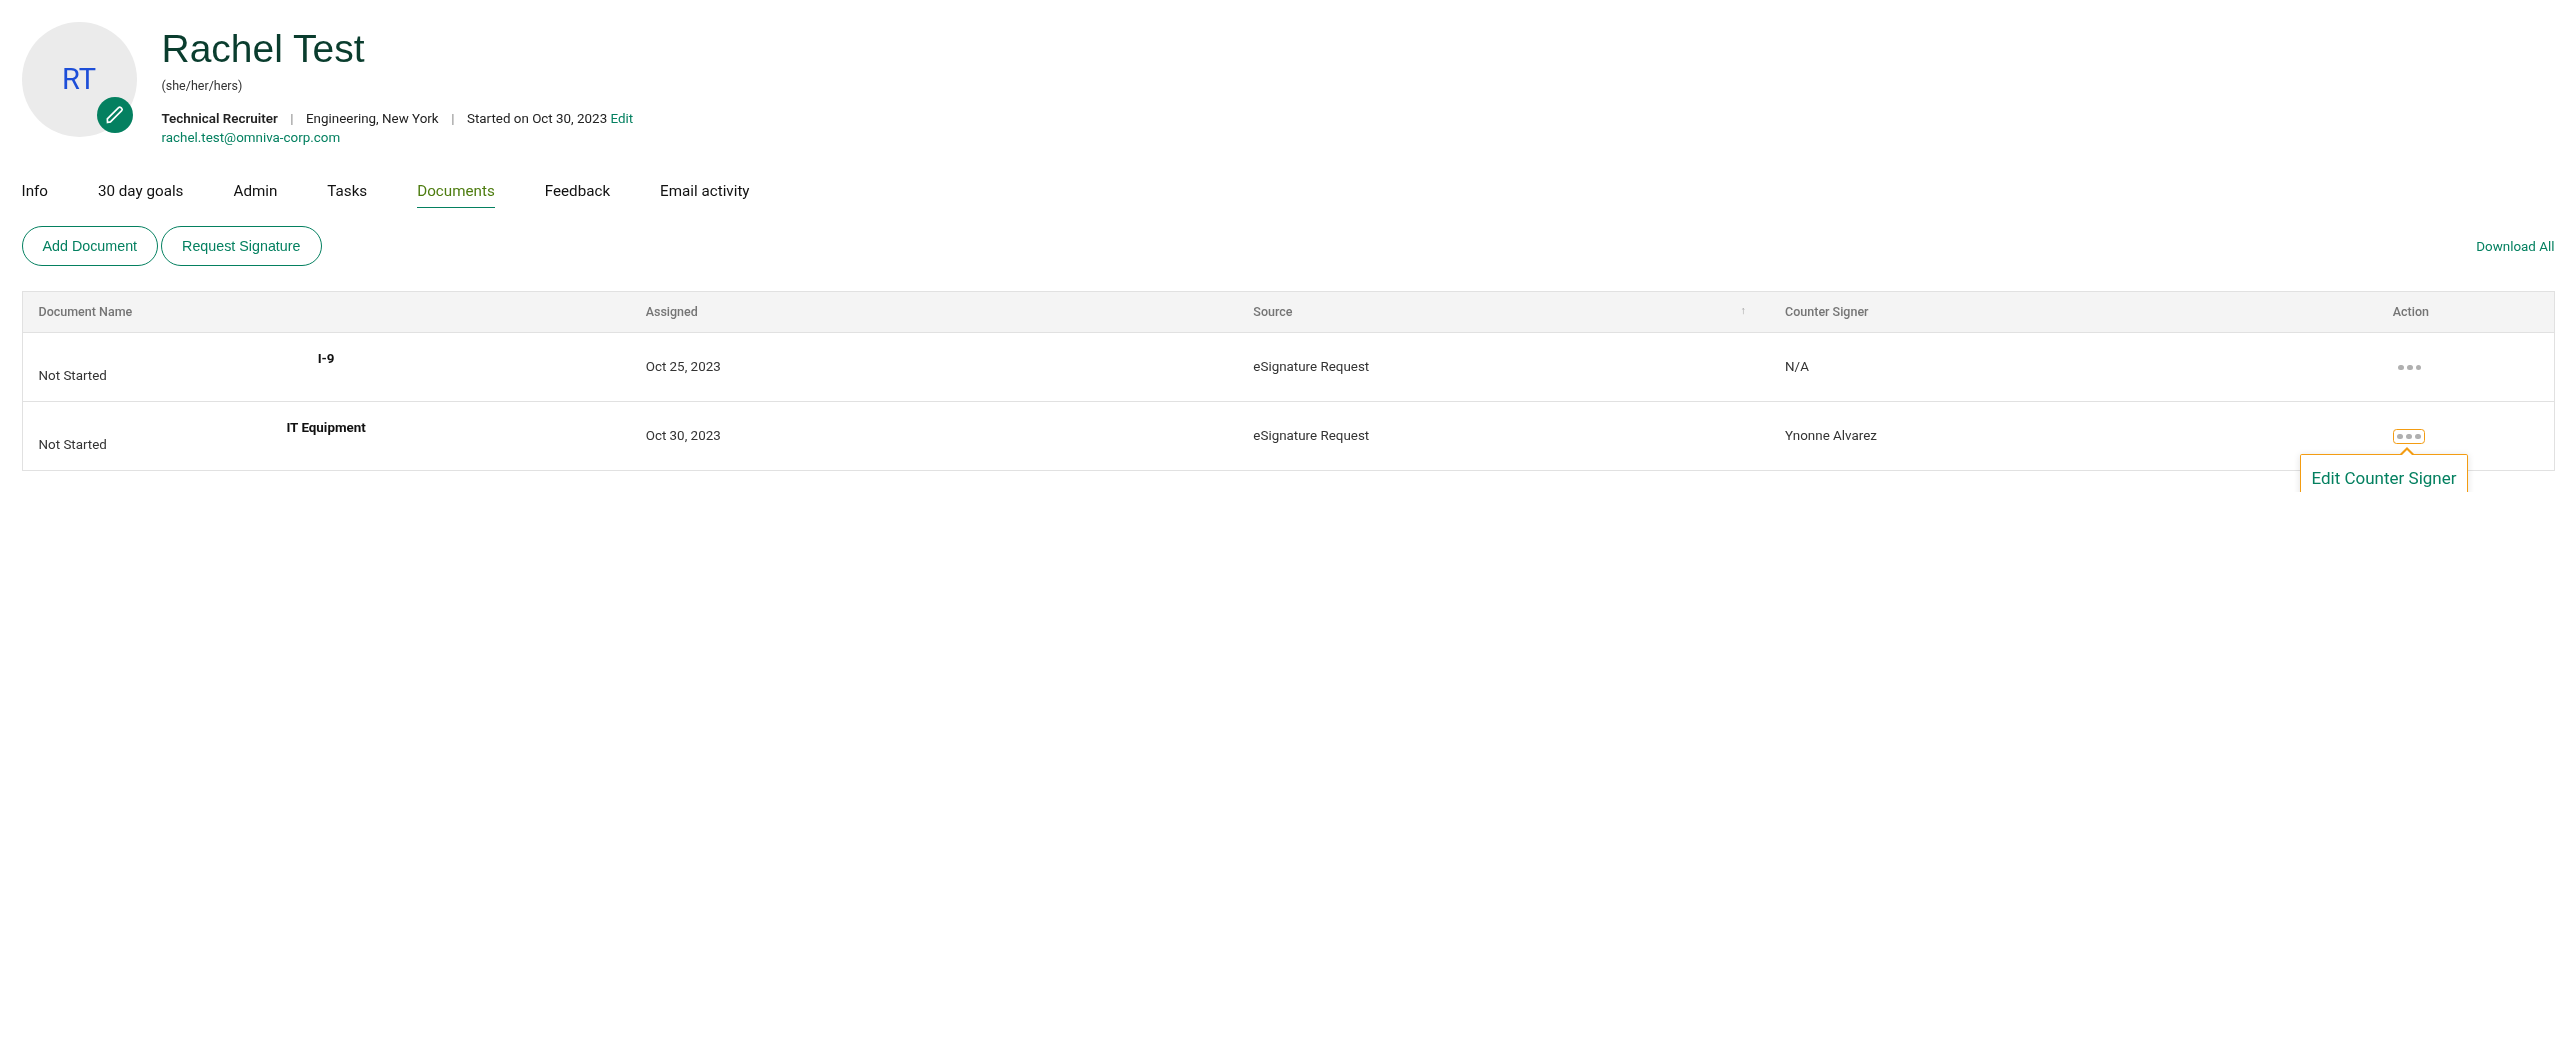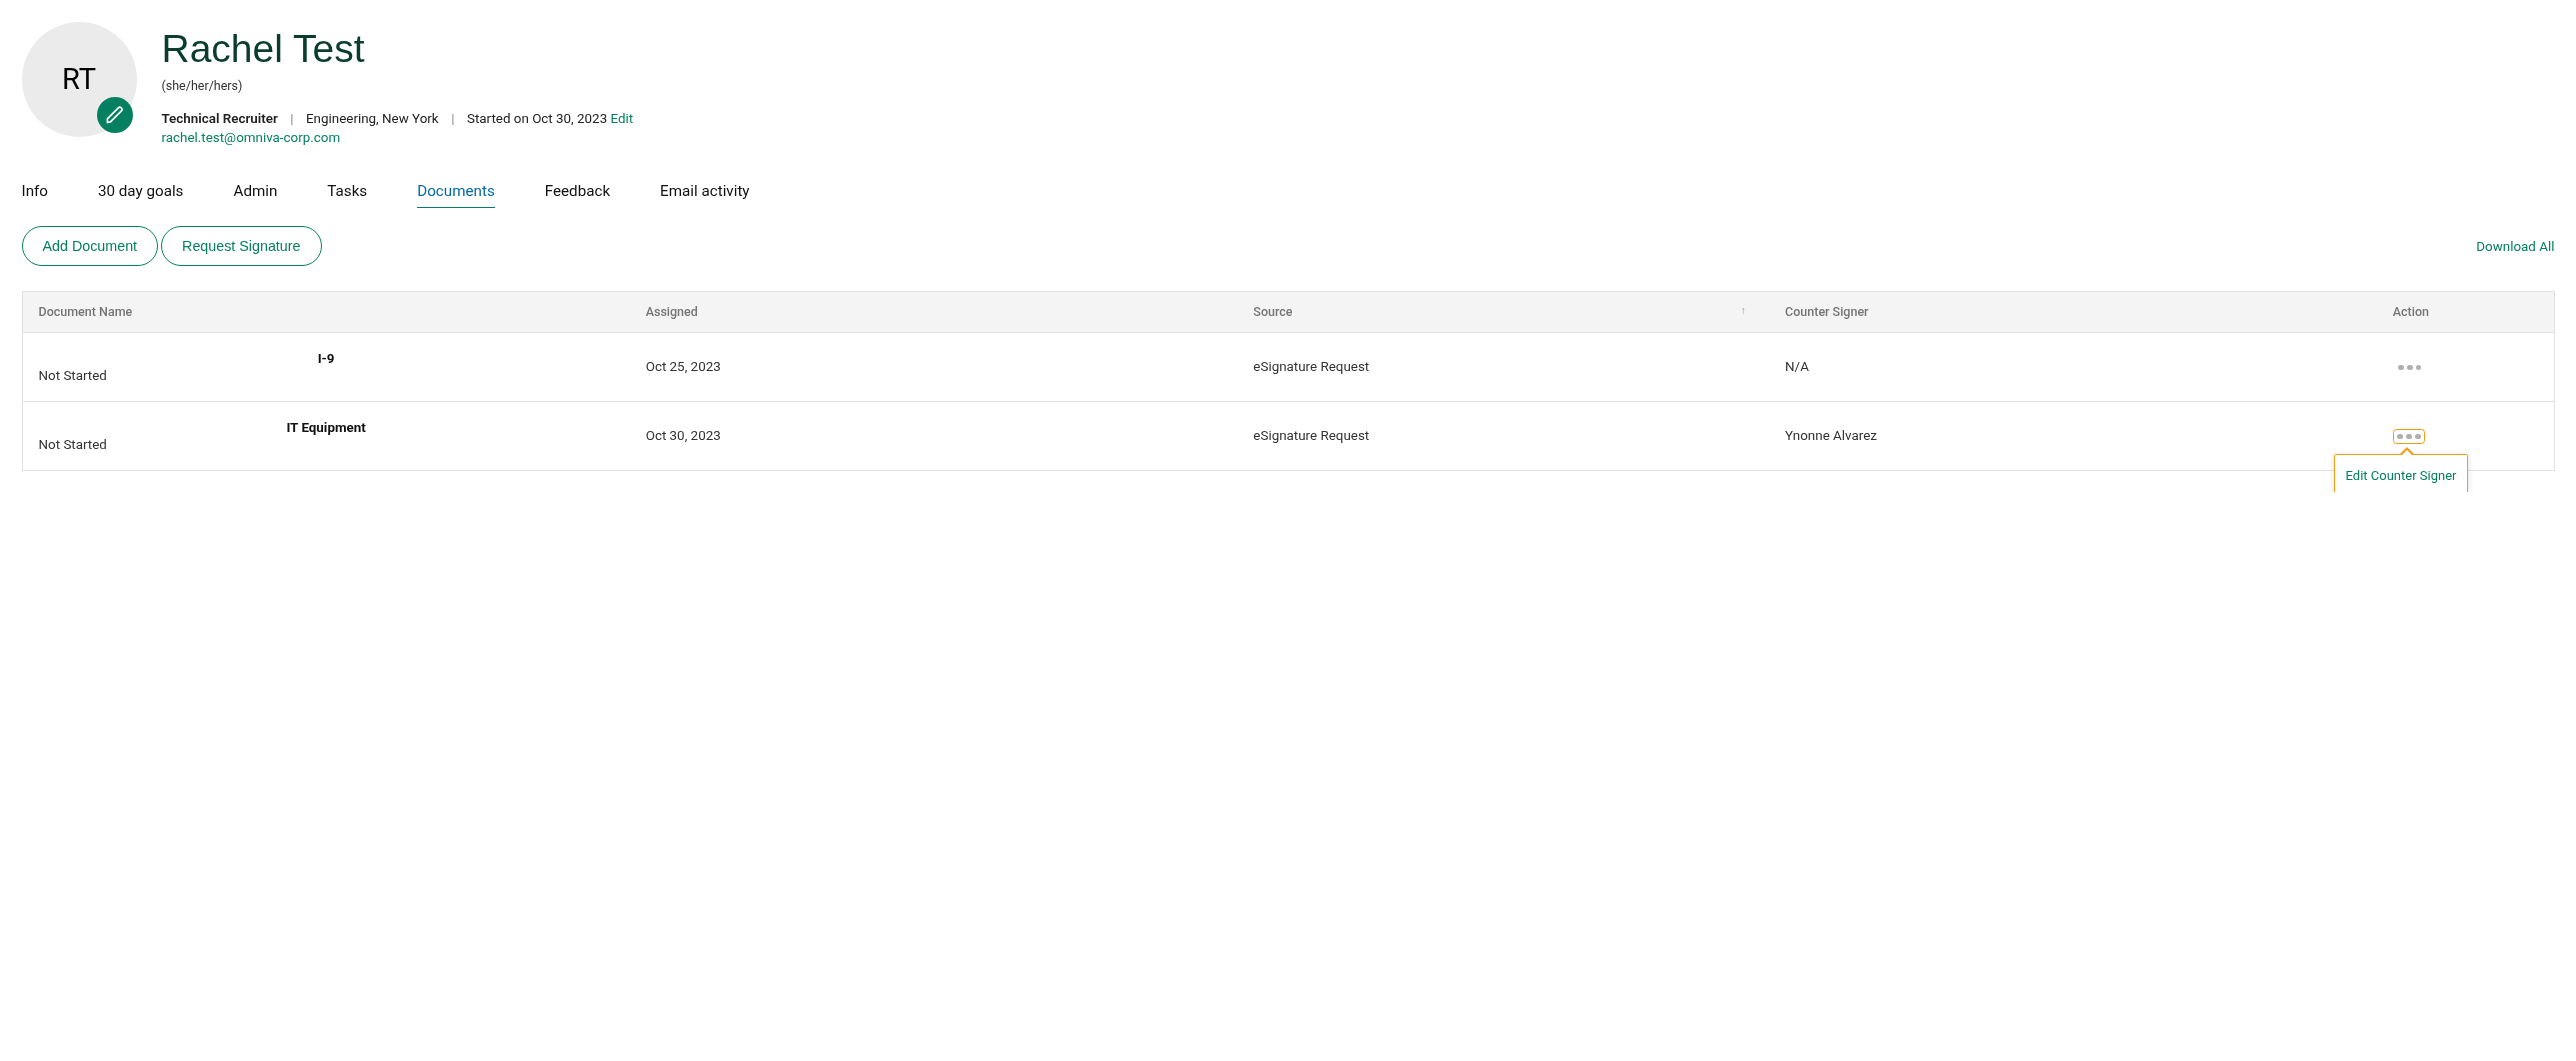--- a/index.html
+++ b/index.html
@@ -26,21 +26,21 @@
     }
     .avatar {
       width: 115px;
       height: 115px;
       border-radius: 50%;
       background: #ebebeb;
       display: flex;
       align-items: center;
       justify-content: center;
       font-size: 29px;
-      color: #000000;
+      color: #1d4ed8;
     }
     .edit-avatar-btn {
       position: absolute;
       bottom: 3.6px;
       right: 3.6px;
       width: 36px;
       height: 36px;
       border-radius: 50%;
       background: #048060;
       display: flex;
@@ -100,21 +100,21 @@
     }
     .tab {
       font-size: 15.2px;
       color: #111;
       padding-bottom: 7.2px;
       cursor: pointer;
       border-bottom: 1.8px solid transparent;
       margin-top: 16px;
     }
     .tab.active {
-      color: #0369a1;
+      color: #4d7c0f;
       border-bottom: 1.8px solid #048060;
     }
     .toolbar {
       display: flex;
       align-items: center;
       margin-bottom: 25px;
     }
     .toolbar-left {
       display: flex;
       gap: 3px;
@@ -231,21 +231,21 @@
       top: -5.4px;
       right: 54px;
       width: 0;
       height: 0;
       border-left: 6.3px solid transparent;
       border-right: 6.3px solid transparent;
       border-bottom: 6.3px solid #fff;
     }
     .popover-item {
       color: #048060;
-      font-size: 13px;
+      font-size: 17px;
       padding: 3.6px 0;
       cursor: pointer;
       white-space: nowrap;
     }
     .col-name { width: 24%; }
     .col-assigned { width: 24%; }
     .col-source { width: 21%; }
     .col-signer { width: 24%; }
     .col-action { width: 7%; }
   </style>

